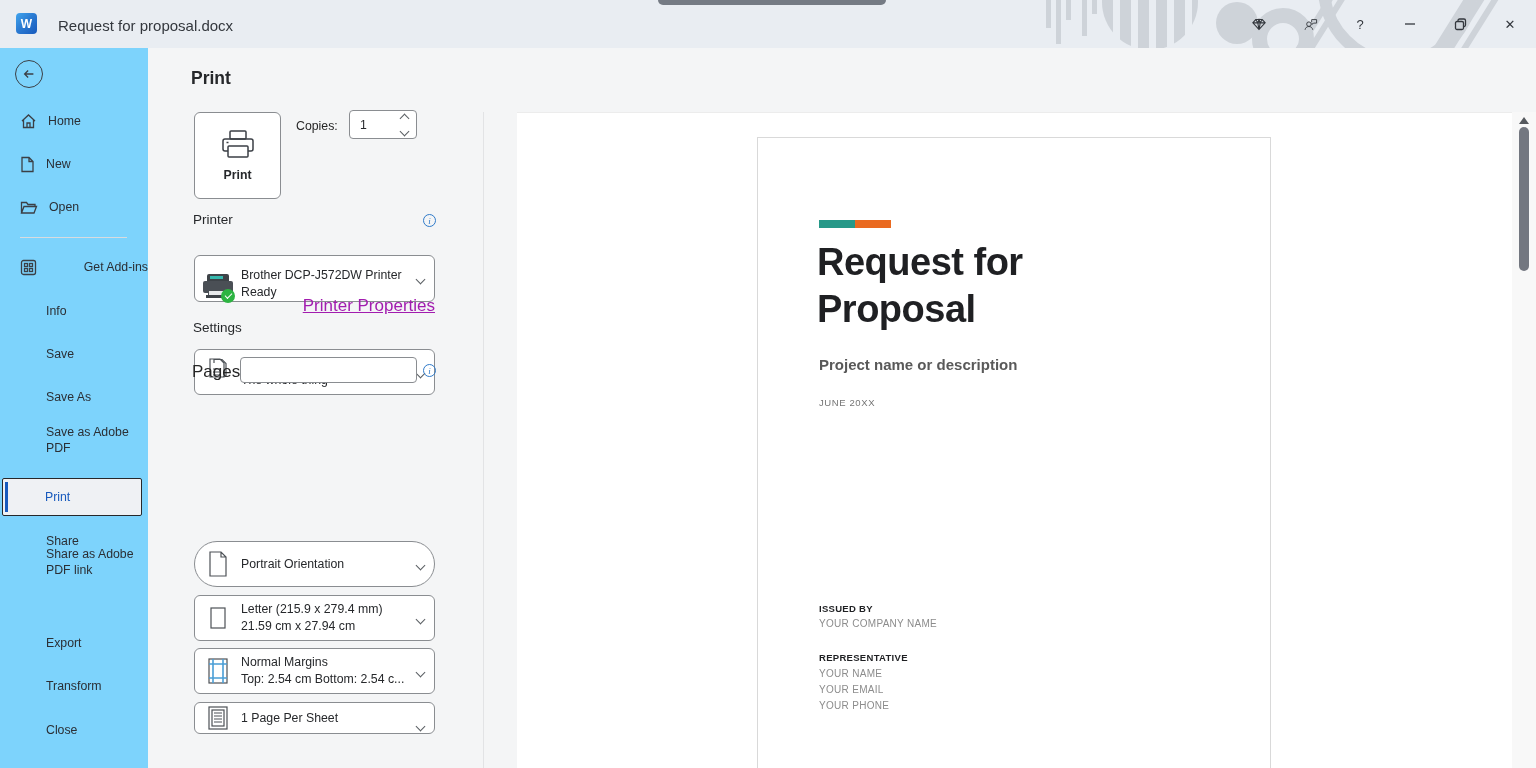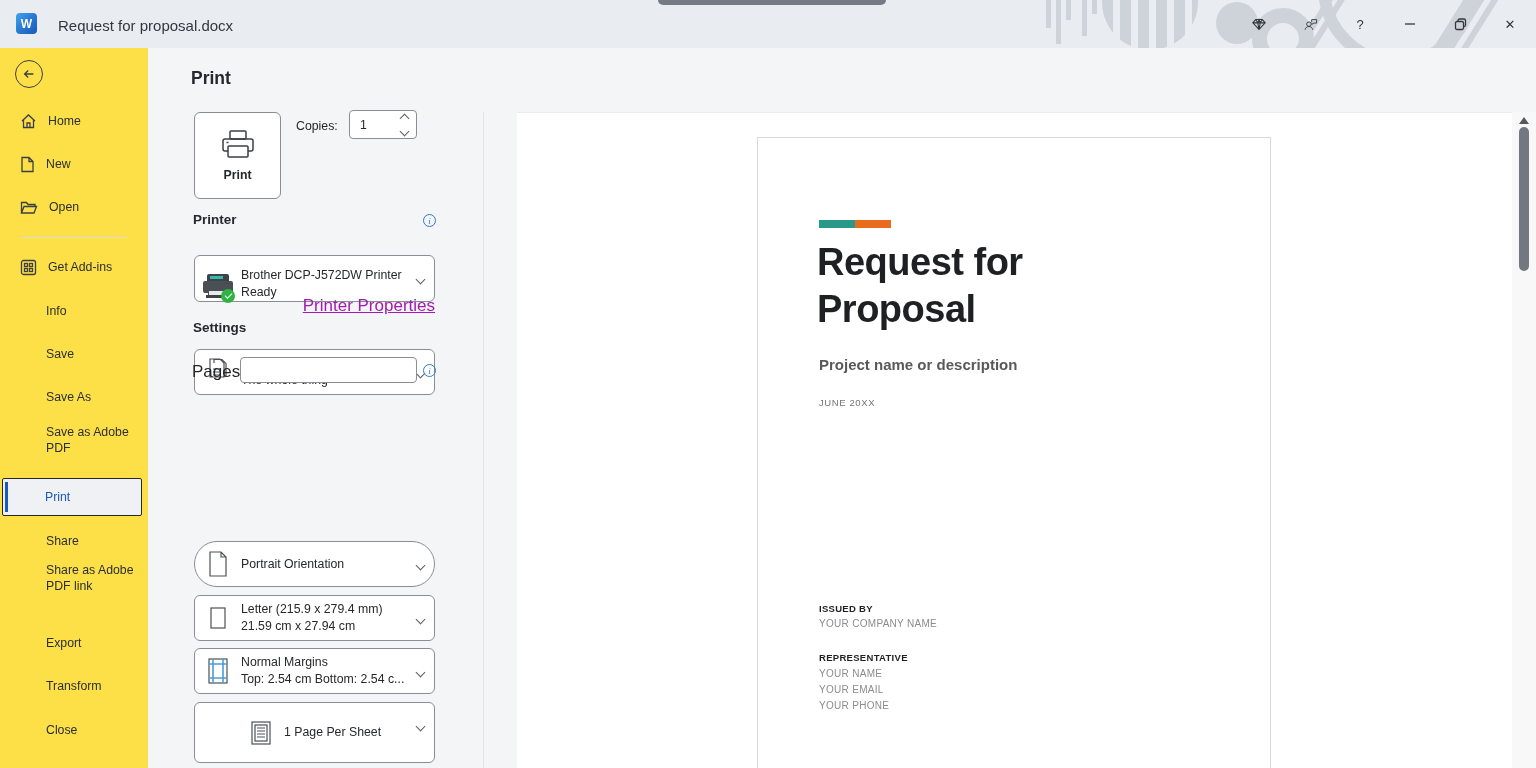--- a/index.html
+++ b/index.html
@@ -21,21 +21,21 @@
   .deco-circle{border-radius:50%;}
   .deco-striped{position:absolute;left:1102px;top:-46px;width:96px;height:96px;border-radius:50%;
     background:repeating-linear-gradient(90deg,#ced3d9 0 11px,#e9edf2 11px 18px);}
   .deco-donut{position:absolute;left:1252px;top:8px;width:62px;height:62px;border:15px solid #ced3d9;border-radius:50%;box-sizing:border-box;background:transparent;}
   .deco-ring{position:absolute;left:1318px;top:-92px;width:160px;height:160px;border:12px solid #ced3d9;border-radius:50%;box-sizing:border-box;}
   .deco-diag{position:absolute;width:6px;height:70px;background:#ced3d9;transform:rotate(32deg);transform-origin:top center;}
   .tb-btn{position:absolute;top:12px;width:26px;height:24px;display:flex;align-items:center;justify-content:center;
     color:#33373d;font-size:13px;cursor:default;background:transparent;border:none;}
   .tb-btn svg{stroke:#33373d;fill:none;stroke-width:1.3;}
   
-  .sidebar{position:absolute;left:0;top:48px;width:148px;bottom:0;background:#fde047;}
+  .sidebar{position:absolute;left:0;top:48px;width:148px;bottom:0;background:#7dd3fc;}
   .back-btn{position:absolute;left:15px;top:12px;width:28px;height:28px;border:1.5px solid #3b3f45;border-radius:50%;
     display:flex;align-items:center;justify-content:center;background:transparent;}
   .nav-row{position:absolute;left:0;width:148px;height:26px;display:flex;align-items:center;gap:11px;
     padding-left:20px;box-sizing:border-box;font-size:12.3px;color:#2b2f35;}
   .nav-row.noicon{padding-left:46px;}
   .nav-row.twoline{height:36px;align-items:flex-start;line-height:16px;}
   .nav-row svg{flex:0 0 auto;stroke:#3b3f45;fill:none;stroke-width:1.3;}
   .nav-divider{position:absolute;left:20px;width:107px;height:1px;background:#d9dbde;}
   .nav-selected{position:absolute;left:2px;width:140px;height:38px;border:1.6px solid #26282b;border-radius:2px;
     display:flex;align-items:center;padding-left:42px;box-sizing:border-box;font-size:12.3px;color:#185abd;background:#eff1f4;}
@@ -48,21 +48,21 @@
   .big-print-btn svg{stroke:#3b3f45;fill:none;stroke-width:1.5;}
   .big-print-btn .lbl{font-size:12.3px;font-weight:bold;color:#26282b;}
   .copies-label{position:absolute;left:148px;top:71px;font-size:12.3px;}
   .spinner{position:absolute;left:201px;top:62px;width:68px;height:29px;background:#fff;border:1px solid #8a8d91;
     border-radius:4px;box-sizing:border-box;display:flex;align-items:center;}
   .spinner input{border:none;outline:none;width:40px;padding-left:10px;font-size:12.3px;font-family:inherit;background:transparent;color:#26282b;}
   .spin-arrows{position:absolute;right:8px;top:4px;display:flex;flex-direction:column;gap:6px;}
   .chev{width:6px;height:6px;border-right:1.4px solid #5a5e63;border-bottom:1.4px solid #5a5e63;}
   .chev.up{transform:rotate(-135deg);}
   .chev.down{transform:rotate(45deg);}
-  .section-head{position:absolute;font-size:13.5px;font-weight:bold;color:#26282b;}
+  .section-head{position:absolute;font-size:13.5px;font-weight:normal;color:#26282b;}
   .info-icon{position:absolute;width:13px;height:13px;border:1.2px solid #2f7ac9;border-radius:50%;box-sizing:border-box;
     color:#2f7ac9;font-size:9px;font-family:"Liberation Serif",serif;display:flex;align-items:center;justify-content:center;font-style:italic;}
   .info-icon::before{content:"i";}
   .dd{position:absolute;left:46px;width:241px;height:46px;background:#fff;border:1px solid #8a8d91;border-radius:6px;
     box-sizing:border-box;display:flex;align-items:center;}
   .dd .icon-box{width:46px;display:flex;align-items:center;justify-content:center;flex:0 0 auto;}
   .dd .icon-box svg{stroke:#4d5156;fill:none;stroke-width:1.2;}
   .dd .txt{flex:1;min-width:0;}
   .dd .l1,.dd .l2{font-size:12.3px;line-height:17px;color:#26282b;white-space:pre;overflow:hidden;text-overflow:ellipsis;}
   .dd .dd-chev{position:absolute;right:10px;top:20px;}
@@ -171,21 +171,21 @@
   </div>
   <div class="nav-row" style="top:146px;">
     <svg width="18" height="15" viewBox="0 0 18 15">
         <path d="M1.5 13 V2.5 h5 l1.5 2 h7 v2 M1.5 13 l2.5-6.5 h12.5 L14 13 z"></path>
       </svg>
     <span>Open</span>
   </div>
 
   <div class="nav-divider" style="top:189px;"></div>
 
-  <div class="nav-row" style="top:206px;">
+  <div class="nav-row" style="top:206px;justify-content:space-between;">
     <svg width="17" height="17" viewBox="0 0 17 17">
         <rect x="1.5" y="1.5" width="14" height="14" rx="2"></rect>
         <rect x="4.5" y="4.5" width="3" height="3"></rect>
         <rect x="9.5" y="4.5" width="3" height="3"></rect>
         <rect x="4.5" y="9.5" width="3" height="3"></rect>
         <rect x="9.5" y="9.5" width="3" height="3"></rect>
       </svg>
     <span>Get Add-ins</span>
   </div>
 
@@ -203,21 +203,21 @@
   </div>
 
   <div class="nav-selected" style="top:430px;">
     <span class="accent"></span>
     <span>Print</span>
   </div>
 
   <div class="nav-row noicon" style="top:480px;">
     <span>Share</span>
   </div>
-  <div class="nav-row noicon twoline" style="top:514px;">
+  <div class="nav-row noicon twoline" style="top:498px;">
     <span>Share as Adobe PDF link</span>
   </div>
   <div class="nav-row noicon" style="top:582px;">
     <span>Export</span>
   </div>
   <div class="nav-row noicon" style="top:625px;">
     <span>Transform</span>
   </div>
   <div class="nav-row noicon" style="top:669px;">
     <span>Close</span>
@@ -324,21 +324,21 @@
           <path d="M6 2 v24 M16 2 v24 M2 7 h18 M2 21 h18" style="stroke:#4a9ed6;stroke-width:1.6;"></path>
         </svg>
     </div>
     <div class="txt">
       <div class="l1">Normal Margins</div>
       <div class="l2">Top: 2.54 cm Bottom: 2.54 c...</div>
     </div>
     <span class="chev down dd-chev"></span>
   </div>
 
-  <div class="dd" style="top:654px;height:61px;padding-left:43px;">
+  <div class="dd" style="top:654px;height:32px;">
     <div class="icon-box">
       <svg width="22" height="26" viewBox="0 0 22 26">
           <rect x="2" y="2" width="18" height="22"></rect>
           <rect x="5" y="5" width="12" height="16"></rect>
           <path d="M7 8 h8 M7 11 h8 M7 14 h8 M7 17 h8"></path>
         </svg>
     </div>
     <div class="txt">
       <div class="l1">1 Page Per Sheet</div>
     </div>

